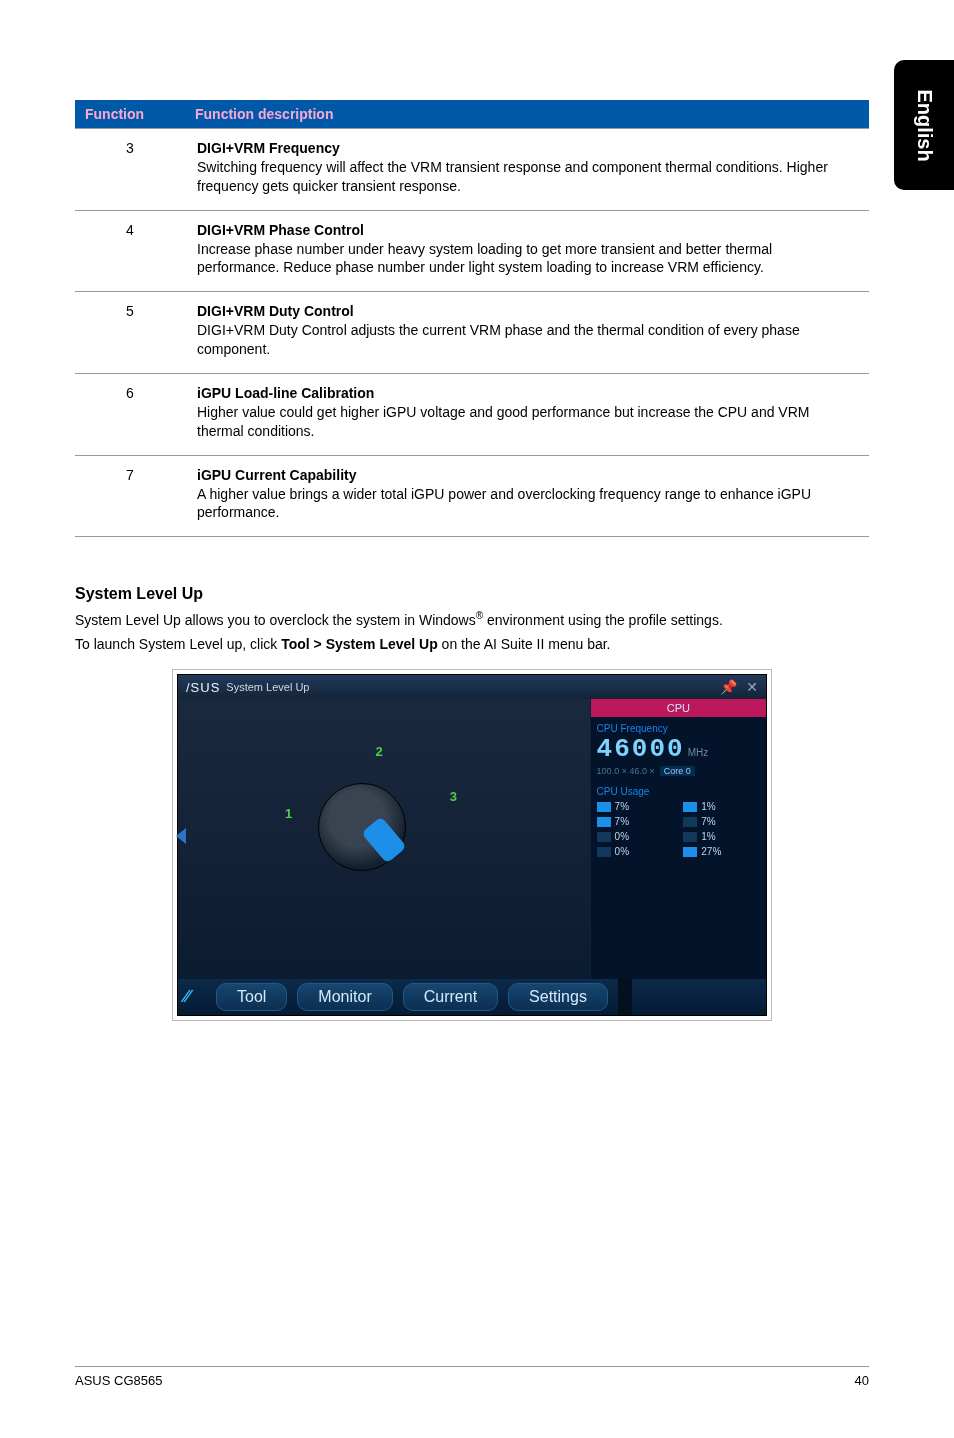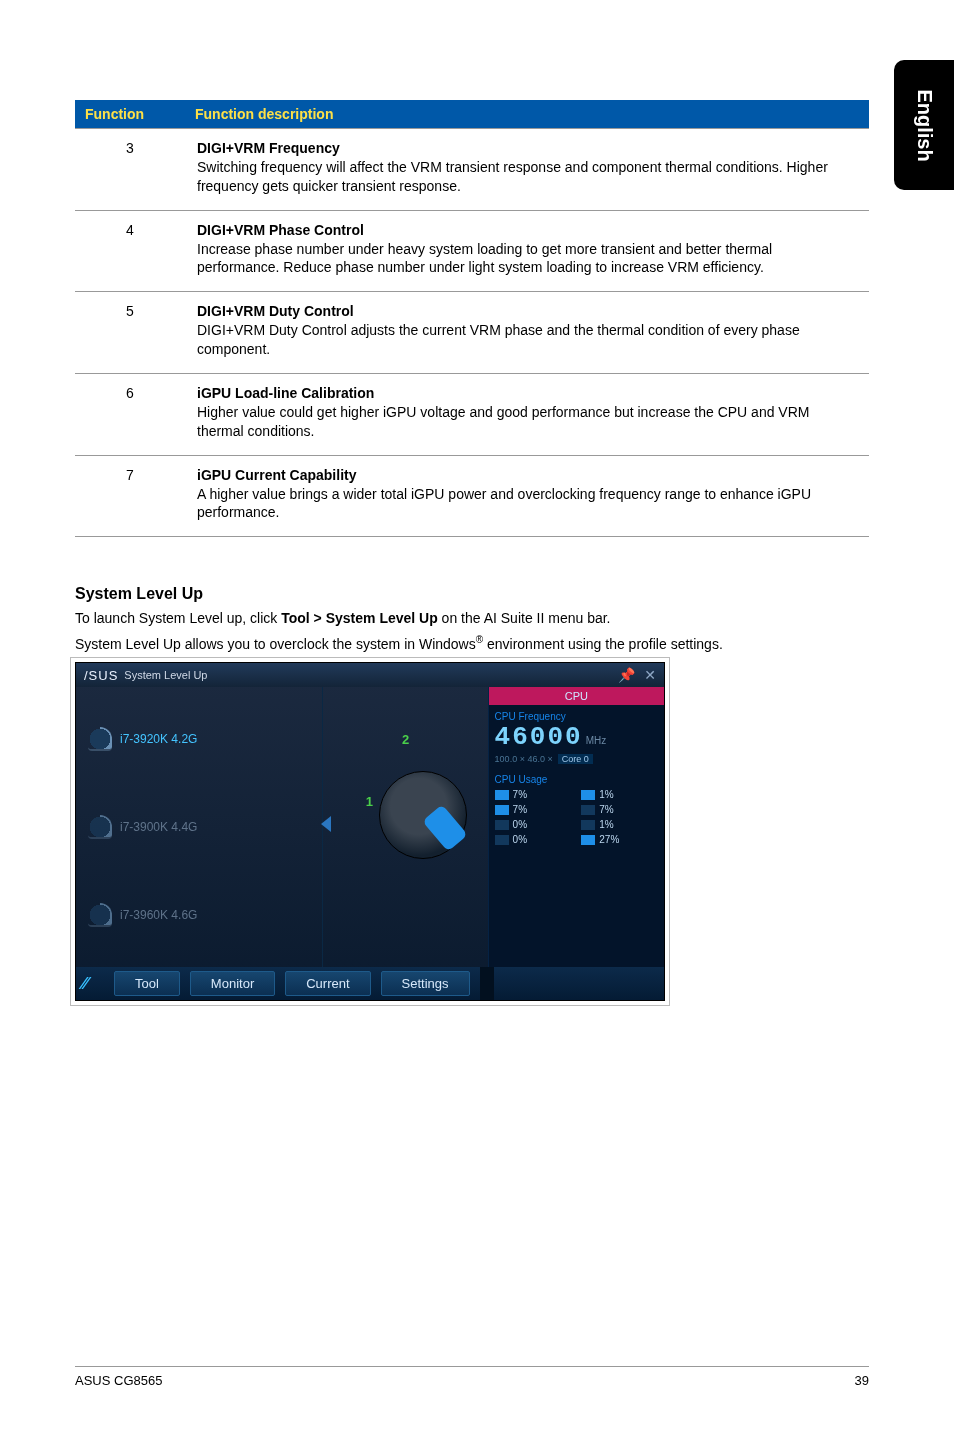--- a/index.html
+++ b/index.html
@@ -32,40 +32,40 @@
     white-space: nowrap;
   }
   .content { padding: 100px 85px 0 75px; }
   table.func {
     width: 100%;
     border-collapse: collapse;
     margin-bottom: 48px;
   }
   table.func th {
     background: #0058a8;
-    color: #fde047;
+    color: #f9a8d4;
     text-align: left;
     padding: 6px 10px;
     font-size: 14px;
     font-weight: bold;
     border-bottom: 1px solid #999;
   }
   table.func td {
     padding: 10px 12px 14px 12px;
     border-bottom: 1px solid #999;
     font-size: 14px;
     line-height: 1.35;
     vertical-align: top;
   }
   table.func td.num { text-align: center; width: 110px; }
   .desc-title { font-weight: bold; margin-top: 48px; }
   h3.section { font-size: 16px; font-weight: bold; margin-bottom: 6px; }
   p.body { font-size: 14px; line-height: 1.4; margin-bottom: 4px; }
   sup { font-size: 10px; }
-  .screenshot-wrap { display: flex; margin-top: 8px; }
+  .screenshot-wrap { display: flex; justify-content: center; margin-top: 20px; }
   .app-window {
     width: 590px;
     background: linear-gradient(#1c2a40, #0a1a2e);
     border: 1px solid #000;
     box-shadow: 0 0 0 4px #fff, 0 0 0 5px #bbb;
     font-size: 11px;
     color: #cfd8e6;
   }
   .app-titlebar {
     display: flex; align-items: center; justify-content: space-between;
@@ -145,21 +145,21 @@
     background:linear-gradient(#0c2a4a,#041b34);
     padding:4px 6px;
   }
   .asus-mark {
     width:22px;height:22px; color:#38c0ff; font-style:italic;
     font-weight:bold; font-size:16px; display:flex; align-items:center;
   }
   .menu-btn {
     background: linear-gradient(#17466f,#0b2f52);
     border:1px solid #1e5a8a; color:#d7e8fa;
-    font-size:13px; padding:4px 20px; border-radius:2px;
+    font-size:16px; padding:4px 20px; border-radius:10px;
   }
   .right-fade { width:14px; align-self:stretch; background:#02101f; margin:-4px -6px -4px 0; }
   .footer {
     position:absolute; bottom:50px; left:75px; right:85px;
     display:flex; justify-content:space-between; font-size:13px;
     border-top:1px solid #999; padding-top:6px;
   }
 </style>
 </head>
 <body>
@@ -211,53 +211,39 @@
         <td>
           <span class="desc-title">iGPU Current Capability</span><br>
           <span>A higher value brings a wider total iGPU power and overclocking frequency range to enhance iGPU performance.</span>
         </td>
       </tr>
     </tbody>
   </table>
 
   <h3 class="section">System Level Up</h3>
   <p class="body">
-    <span>To launch System Level up, click </span><strong>Tool &gt; System Level Up</strong><span> on the AI Suite II menu bar.</span>
+    <span>System Level Up allows you to overclock the system in Windows</span><sup>®</sup><span> environment using the profile settings.</span>
   </p>
   <p class="body">
-    <span>System Level Up allows you to overclock the system in Windows</span><sup>®</sup><span> environment using the profile settings.</span>
+    <span>To launch System Level up, click </span><strong>Tool &gt; System Level Up</strong><span> on the AI Suite II menu bar.</span>
   </p>
 
   <div class="screenshot-wrap">
     <div class="app-window">
       <div class="app-titlebar">
         <div class="left">
           <span class="app-brand">/SUS</span>
           <span>System Level Up</span>
         </div>
         <div class="wincontrols">
           <span>📌</span>
           <span>✕</span>
         </div>
       </div>
       <div class="app-body">
-        <div class="left-col">
-          <div class="profile active">
-            <div class="speedo"></div>
-            <span class="plabel">i7-3920K 4.2G</span>
-          </div>
-          <div class="profile">
-            <div class="speedo"></div>
-            <span class="plabel">i7-3900K 4.4G</span>
-          </div>
-          <div class="profile">
-            <div class="speedo"></div>
-            <span class="plabel">i7-3960K 4.6G</span>
-          </div>
-        </div>
         <div class="mid-col">
           <div class="left-arrow"></div>
           <span class="knum n1">1</span>
           <span class="knum n2">2</span>
           <span class="knum n3">3</span>
           <div class="knob">
             <div class="handle"></div>
           </div>
         </div>
         <div class="right-col">
@@ -316,14 +302,14 @@
         <button class="menu-btn">Settings</button>
         <div class="right-fade"></div>
       </div>
     </div>
   </div>
 
 </div>
 
 <div class="footer">
   <span>ASUS CG8565</span>
-  <span>39</span>
+  <span>40</span>
 </div>
 
 </body></html>

